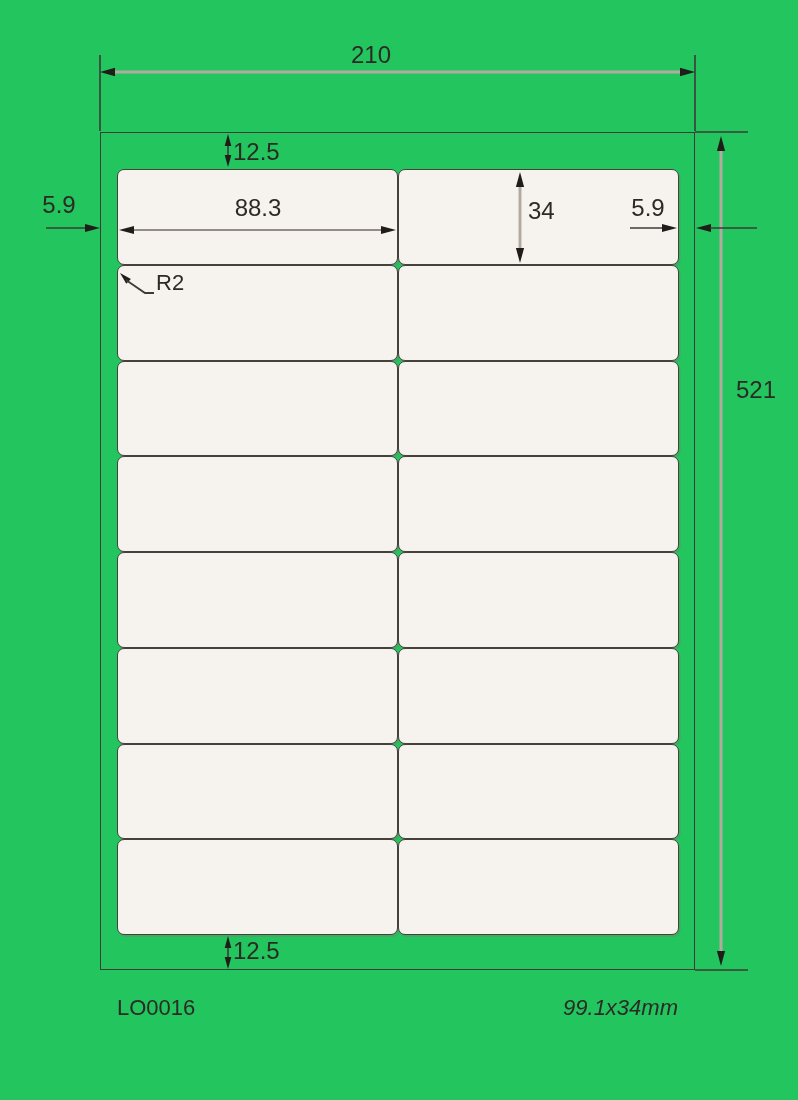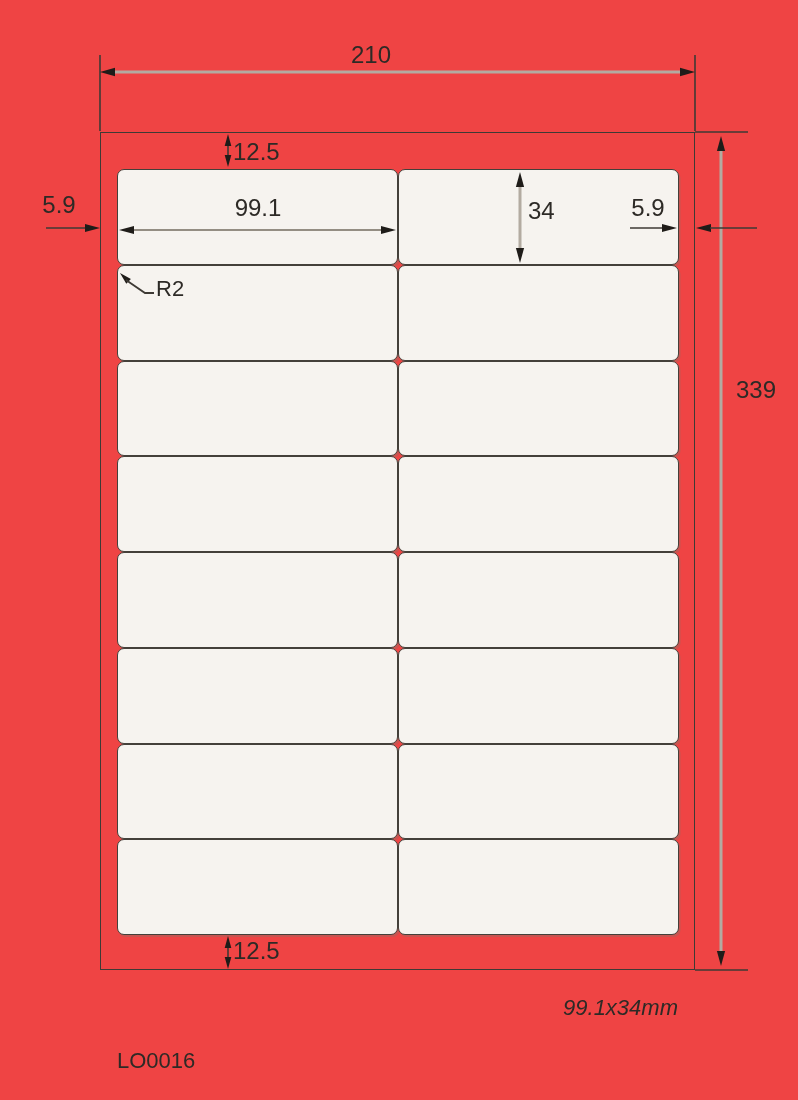--- a/index.html
+++ b/index.html
@@ -4,21 +4,21 @@
 <style>
   html, body { margin: 0; padding: 0; }
   body {
     font-family: "Liberation Sans", sans-serif;
     background: #f4f1ec;
   }
   .stage {
     position: relative;
     width: 798px;
     height: 1100px;
-    background: #ef4444;
+    background: #22c55e;
     overflow: hidden;
   }
   .page {
     position: absolute;
     left: 100px; top: 132px;
     width: 595px; height: 838px;
     border: 1.5px solid #3e3a35;
     box-sizing: border-box;
     background: transparent;
   }
@@ -136,31 +136,31 @@
     <g>
       <polygon points="120,273 130.9,278.9 126.3,283.7" fill="#1f1c19"></polygon>
       <polyline points="126,280 145,293 154,293" fill="none" stroke="#3e3a35" stroke-width="1.8"></polyline>
     </g>
   </svg>
 
   <div class="dim-text centered" style="left:331px; top:43px; width:80px;">210</div>
 
   <div class="dim-text" style="left:233px; top:140px;">12.5</div>
 
-  <div class="dim-text centered" style="left:208px; top:196px; width:100px;">99.1</div>
+  <div class="dim-text centered" style="left:208px; top:196px; width:100px;">88.3</div>
 
   <div class="dim-text" style="left:528px; top:199px;text-align:center;">34</div>
 
   <div class="dim-text centered" style="left:36px; top:193px; width:46px;">5.9</div>
 
   <div class="dim-text centered" style="left:625px; top:196px; width:46px;">5.9</div>
 
-  <div class="dim-text" style="left:736px; top:378px;">339</div>
+  <div class="dim-text" style="left:736px; top:378px;">521</div>
 
   <div class="dim-text" style="left:233px; top:939px;">12.5</div>
 
-  <div class="dim-text small-text" style="left:156px; top:278px;">R2</div>
+  <div class="dim-text small-text" style="left:156px; top:272px;">R2</div>
 
-  <div class="dim-text small-text" style="left:117px; top:1050px;">LO0016</div>
+  <div class="dim-text small-text" style="left:117px; top:997px;">LO0016</div>
 
   <div class="dim-text small-text right-aligned" style="left:458px; top:997px; width:220px;font-style:italic;">99.1x34mm</div>
 
 </div>
 
 </body></html>

